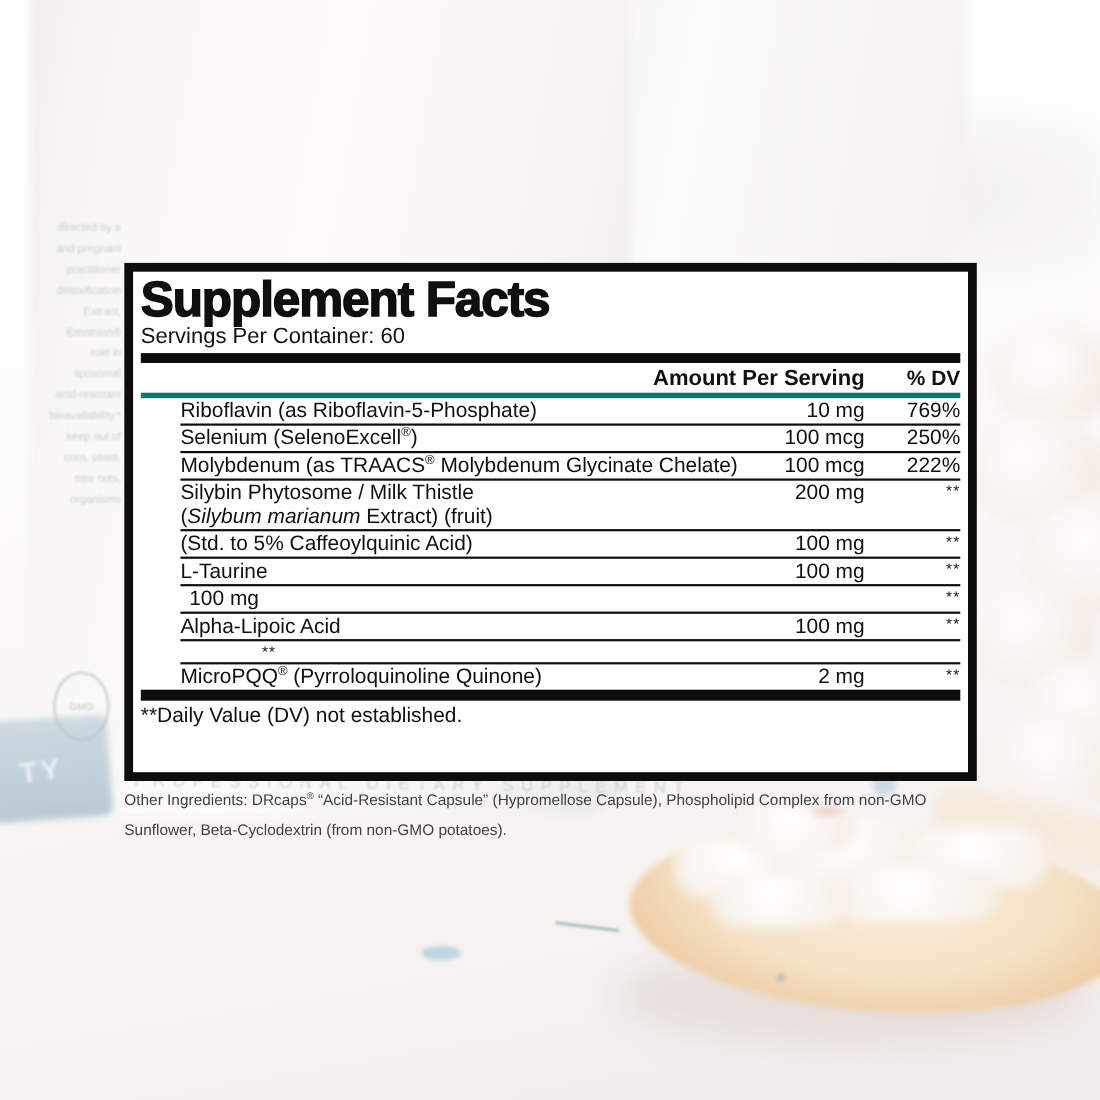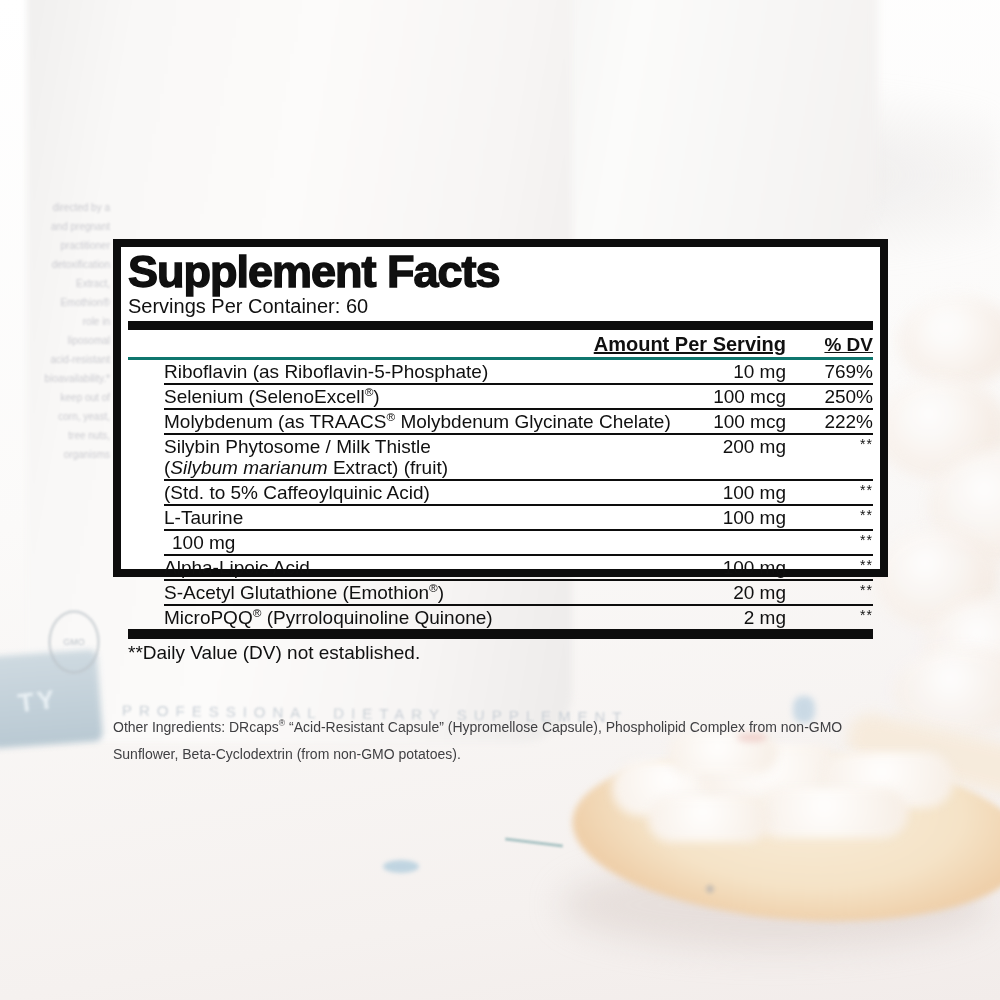--- a/index.html
+++ b/index.html
@@ -52,28 +52,28 @@
   .spoon-capsule{border-radius:30px;background:radial-gradient(circle at 45% 35%,#fffefd,#f7efe7 85%);
     filter:blur(5px);z-index:4;}
   .teal-line{left:505px;top:841px;width:58px;height:3px;background:#6f9fa2;
     transform:rotate(7deg);filter:blur(1px);opacity:.55;z-index:4;}
   .blue-dot{left:383px;top:860px;width:36px;height:13px;border-radius:50%;
     background:#aecbdc;filter:blur(2px);opacity:.75;z-index:4;}
   .gray-speck{left:706px;top:885px;width:8px;height:8px;border-radius:50%;
     background:#b5b2b0;filter:blur(2px);opacity:.7;z-index:4;}
 
   
-  .panel{left:113px;top:239px;width:775px;height:338px;box-sizing:border-box;
+  .panel{left:113px;top:239px;width:775px;height:471px;box-sizing:border-box;
     background:#ffffff;border:8px solid #0d0d0d;padding:0 7px;z-index:10;color:#101010;}
   .sf-title{font-size:45px;font-weight:bold;-webkit-text-stroke:1.4px #0d0d0d;
     letter-spacing:-1px;line-height:46px;margin-top:2px;}
   .serving{font-size:20px;line-height:22px;}
   .bar-thick{height:9px;background:#0d0d0d;margin-top:4px;}
   .hdr{display:flex;font-weight:bold;font-size:20px;line-height:21px;
-    padding:4px 0 2px;border-bottom:3px solid #0f766e;text-decoration:underline;}
+    padding:4px 0 2px;border-bottom:5px solid #0f766e;}
   .hdr .main{flex:1;text-align:right;}
   .dv{width:87px;text-align:right;font-size:19px;line-height:21px;}
   .row{display:flex;align-items:flex-start;padding:1px 0;margin-left:36px;}
   .row + .row{border-top:2px solid #0d0d0d;}
   .row .main{flex:1;display:flex;align-items:flex-start;}
   .nm{flex:1;font-size:19px;line-height:21px;}
   .amt{text-align:right;font-size:19px;line-height:21px;white-space:nowrap;padding-left:8px;}
   .dv.star{font-size:14px;letter-spacing:1px;line-height:17px;}
   sup{font-size:.62em;line-height:0;}
   .bar-thick2{height:10px;background:#0d0d0d;}
@@ -215,26 +215,20 @@
     <div class="main">
       <div class="nm">
             <div>Alpha-Lipoic Acid</div>
           </div>
       <div class="amt">100 mg</div>
     </div>
     <div class="dv star">**</div>
   </div>
 
   <div class="row">
-    <div class="main">
-      <div class="nm">
-            <div>S-Acetyl Glutathione (Emothion<sup>®</sup>)</div>
-          </div>
-      <div class="amt">20 mg</div>
-    </div>
     <div class="dv star">**</div>
   </div>
 
   <div class="row">
     <div class="main">
       <div class="nm">
             <div>MicroPQQ<sup>®</sup> (Pyrroloquinoline Quinone)</div>
           </div>
       <div class="amt">2 mg</div>
     </div>

